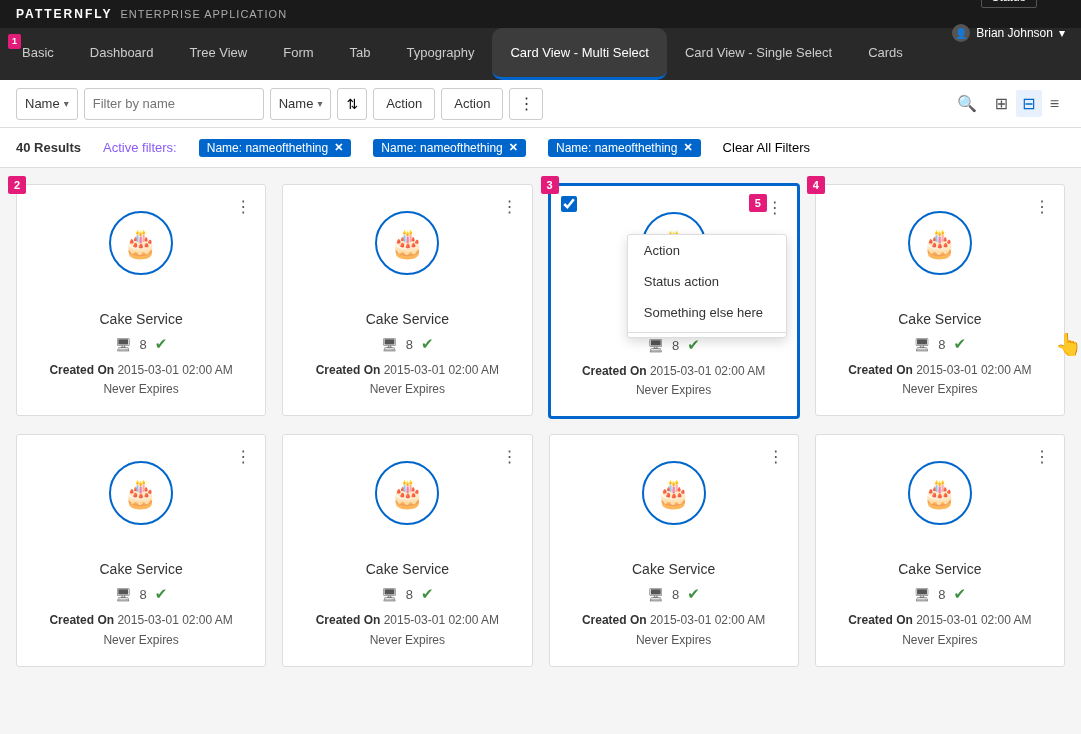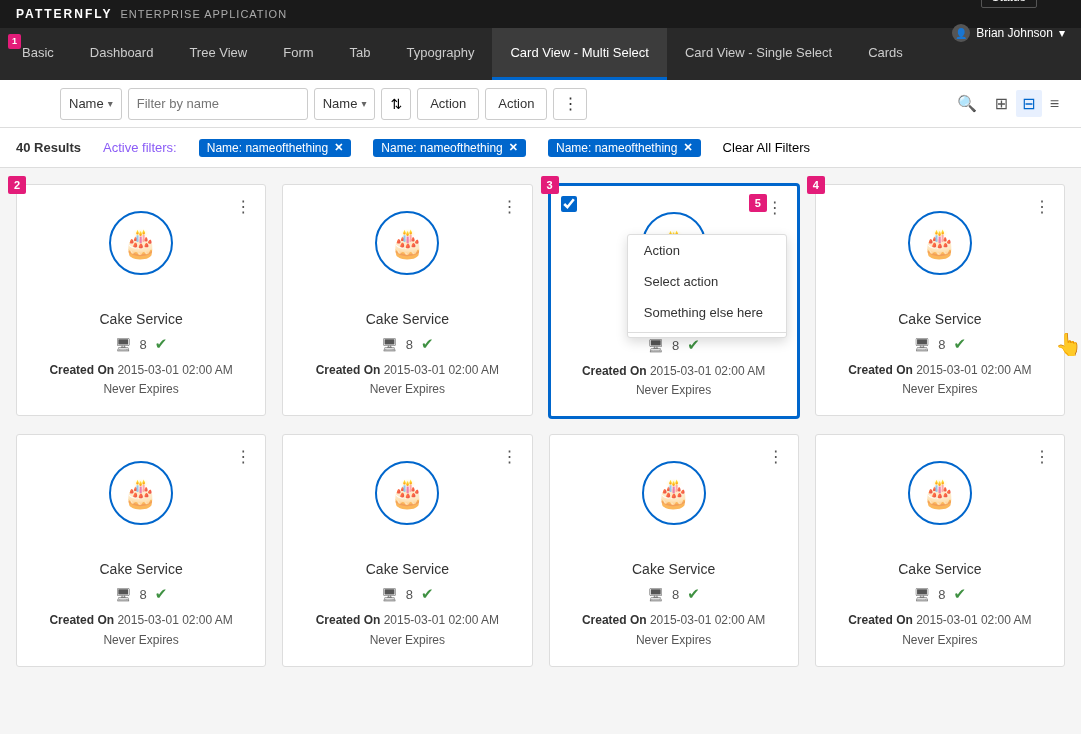--- a/index.html
+++ b/index.html
@@ -52,20 +52,21 @@
       font-size: 13px;
       cursor: pointer;
       white-space: nowrap;
       border-bottom: 3px solid transparent;
       position: relative;
     }
     .nav-tab.active {
       color: #fff;
       background: #3c3c3c;
       border-bottom: 3px solid #06c;
+      border-radius: 10px;
     }
     .nav-tab .badge {
       position: absolute;
       top: 6px;
       left: 4px;
       background: #e31c79;
       color: #fff;
       font-size: 9px;
       font-weight: 700;
       padding: 1px 4px;
@@ -76,21 +77,21 @@
     
     .toolbar {
       background: #fff;
       border-bottom: 1px solid #ddd;
       display: flex;
       align-items: center;
       padding: 6px 16px;
       gap: 8px;
       height: 48px;
     }
-    .toolbar-left { display: flex; align-items: center; gap: 6px; margin-left: 44px; }
+    .toolbar-left { display: flex; align-items: center; gap: 6px; }
     .toolbar-right { display: flex; align-items: center; gap: 6px; margin-left: auto; }
     .select-dropdown {
       display: flex;
       align-items: center;
       border: 1px solid #ccc;
       border-radius: 3px;
       padding: 4px 8px;
       background: #fff;
       cursor: pointer;
       gap: 4px;
@@ -437,21 +438,21 @@
         </div>
         <div class="card-title">Cake Service</div>
         <div class="card-meta">
           <span>🖥</span>
           <span>8</span>
           <span class="check-green">✔</span>
         </div>
         <div class="card-info"><span class="label">Created On</span> <span>2015-03-01 02:00 AM</span><br><span>Never Expires</span></div>
         <div class="dropdown-menu">
           <a class="dropdown-item">Action</a>
-          <a class="dropdown-item">Select action</a>
+          <a class="dropdown-item">Status action</a>
           <a class="dropdown-item">Something else here</a>
           <div class="dropdown-divider"></div>
         </div>
       </div>
     </div>
     <div class="card-wrapper" style="position: relative;">
       <div class="annotation" style="top: -8px; left: -8px;">4</div>
       <div class="card">
         <button class="card-kebab"><span>⋮</span></button>
         <div class="card-icon-circle">

